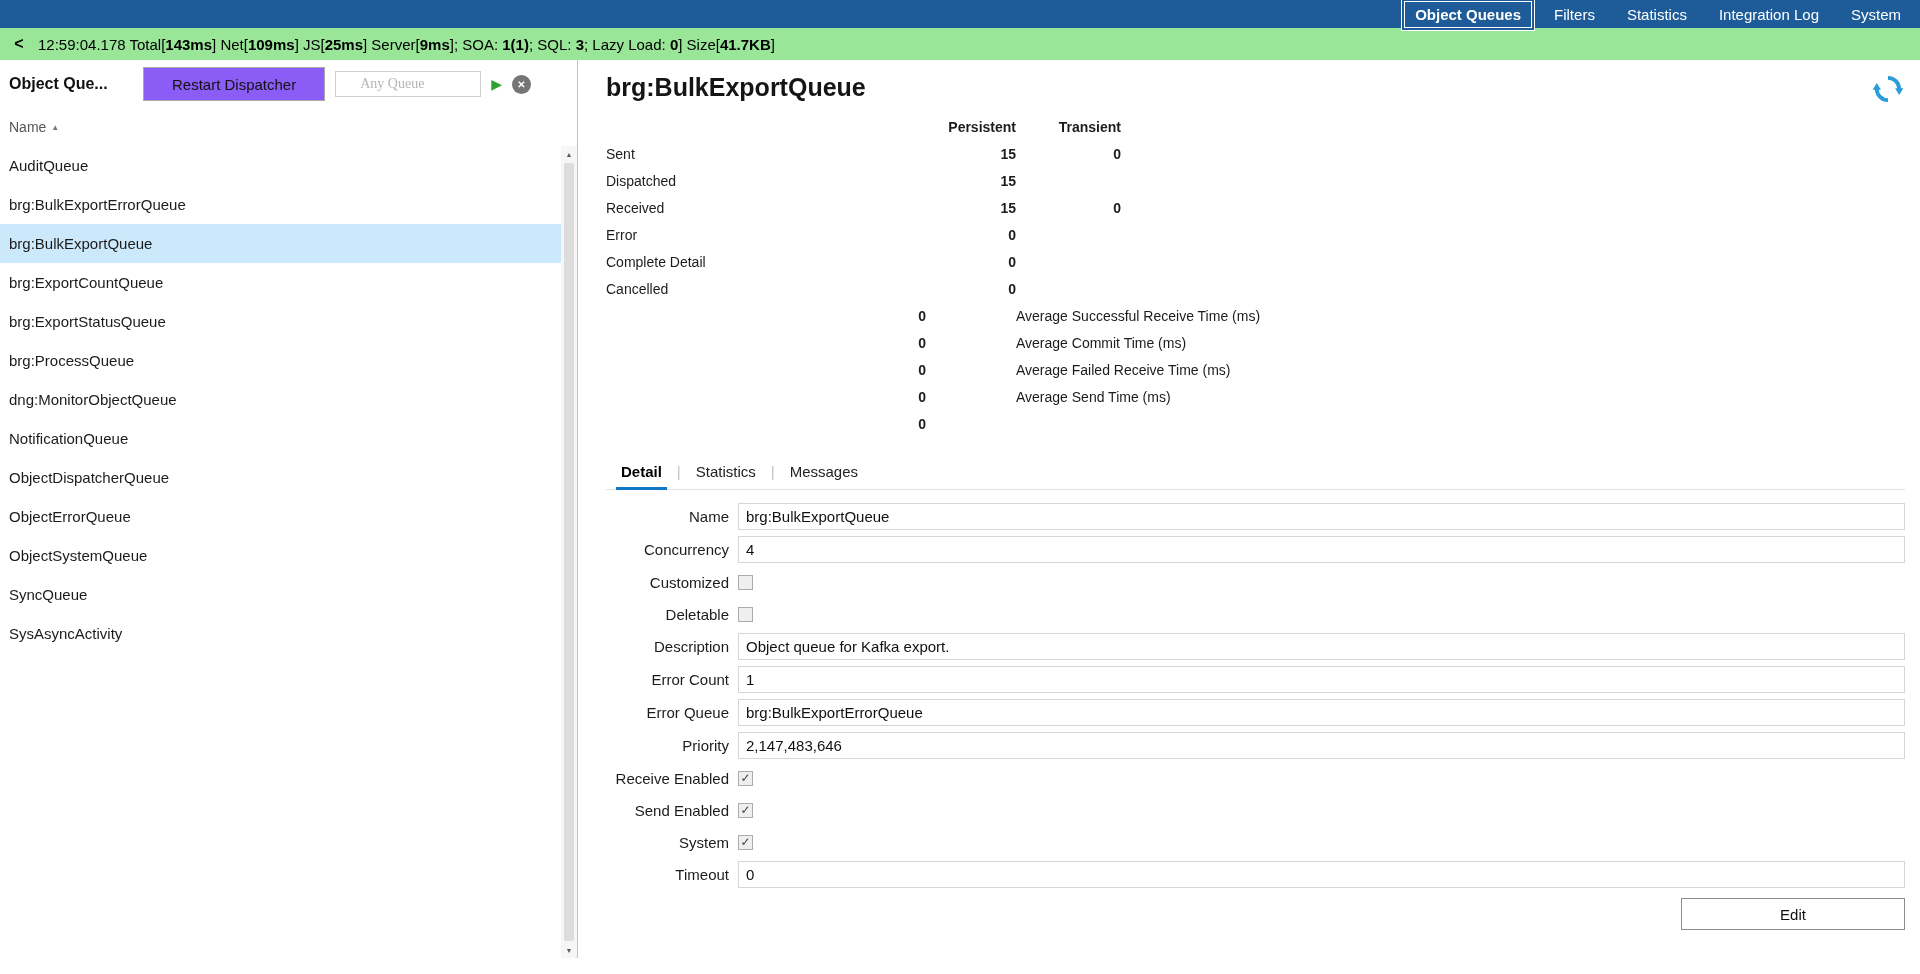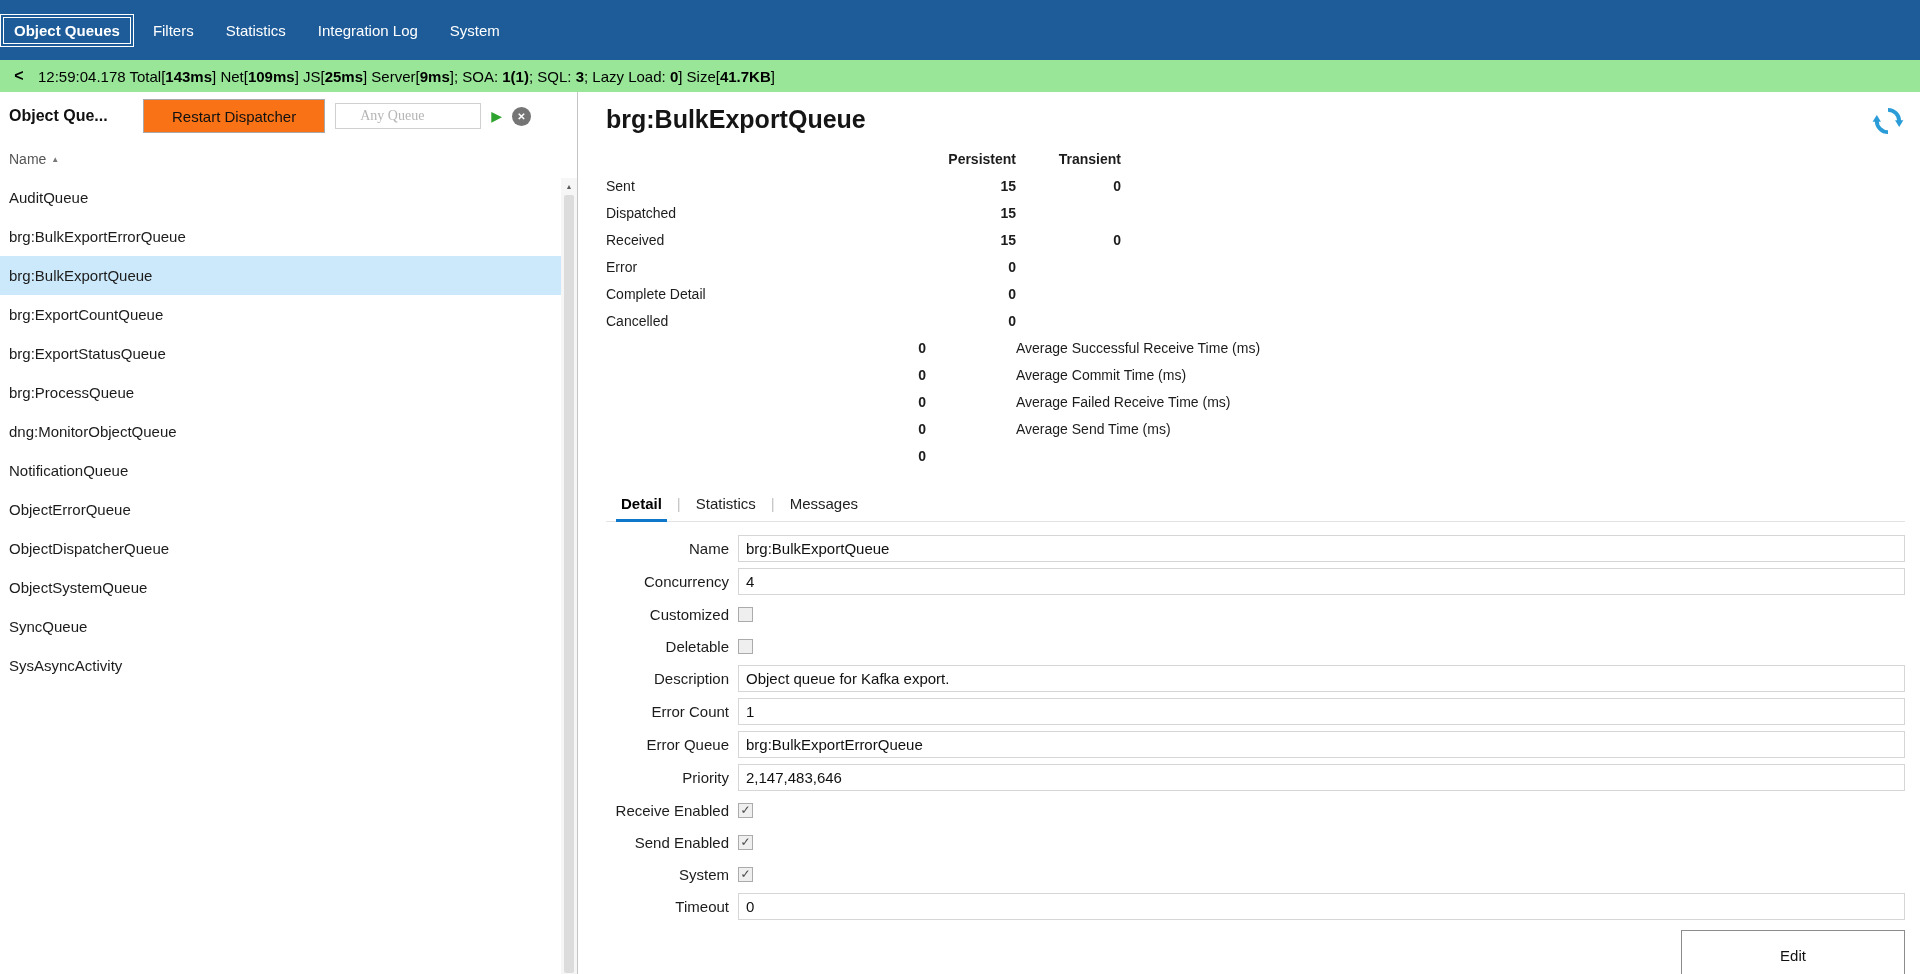--- a/index.html
+++ b/index.html
@@ -5,22 +5,22 @@
   * { box-sizing: border-box; }
   html,body { margin:0; padding:0; }
   body {
     width:1920px; height:974px; overflow:hidden;
     font-family:"Liberation Sans", sans-serif;
     background:#fff; color:#1c1c1c;
   }
 
   
   .top-nav {
-    height:60px; background:var(--nav-bg,#1e5c99);
-    display:flex; align-items:center; padding-left:0;
+    height:28px; background:var(--nav-bg,#1e5c99);
+    display:flex; align-items:center; padding-left:0;justify-content:flex-end;
   }
   .nav-item {
     color:#fff; font-size:15px; padding:7px 13px; margin-right:6px; cursor:pointer;
     white-space:nowrap;
   }
   .nav-item.active {
     font-weight:bold;
     border:1px solid #fff;
     box-shadow: inset 0 0 0 2px var(--nav-bg,#1e5c99), inset 0 0 0 3px #fff;
   }
@@ -42,21 +42,21 @@
     border-right:1px solid #c4c4c4;
     display:flex; flex-direction:column;
   }
   .toolbar { height:48px; display:flex; align-items:center; padding:0 6px 0 9px; gap:10px; }
   .panel-title {
     font-weight:bold; font-size:16px; color:#111; width:124px;
     white-space:nowrap; overflow:hidden;
   }
   .restart-btn {
     height:34px; padding:0 28px; font-size:15px; font-family:inherit;
-    background:#f97316; border:1px solid #a9a9a9; color:#111; cursor:pointer; white-space:nowrap;
+    background:#8b5cf6; border:1px solid #a9a9a9; color:#111; cursor:pointer; white-space:nowrap;
   }
   .search-input {
     width:146px; height:26px; border:1px solid #cfcfcf; padding:0 24px;
     font-size:14px; font-family:Liberation Serif, serif; color:#222; outline:none;
   }
   .search-input::placeholder { color:#b5b5b5; }
   .play-icon { color:var(--play-icon,#2fa32f); font-size:14px; cursor:pointer; line-height:1; }
   .clear-icon {
     width:19px; height:19px; border-radius:50%; background:#757575; color:#fff;
     font-size:10px; font-weight:bold; display:flex; align-items:center; justify-content:center;
@@ -117,21 +117,21 @@
     width:100%; height:27px; border:1px solid #d6d6d6; padding:0 7px;
     font-size:15px; font-family:inherit; color:#111; background:#fff; outline:none;
   }
   .cb {
     width:15px; height:15px; border:1px solid #ababab; background:#efefef;
     display:flex; align-items:center; justify-content:center;
     font-size:12px; line-height:1; color:#4a4a4a; cursor:pointer;
   }
   .form-footer { display:flex; justify-content:flex-end; margin-top:10px; }
   .edit-btn {
-    width:224px; height:50px; background:#fff; border:1px solid #8c8c8c;
+    width:224px; height:32px; background:#fff; border:1px solid #8c8c8c;
     font-size:15px; font-family:inherit; color:#111; cursor:pointer;
   }
 </style>
 </head>
 <body>
 
 <div class="app">
 
   <div class="top-nav">
       <div class="nav-item active">Object Queues</div>
@@ -163,22 +163,22 @@
       <div class="list-body">
         <div class="queue-list">
             <div class="queue-item">AuditQueue</div>
             <div class="queue-item">brg:BulkExportErrorQueue</div>
             <div class="queue-item selected">brg:BulkExportQueue</div>
             <div class="queue-item">brg:ExportCountQueue</div>
             <div class="queue-item">brg:ExportStatusQueue</div>
             <div class="queue-item">brg:ProcessQueue</div>
             <div class="queue-item">dng:MonitorObjectQueue</div>
             <div class="queue-item">NotificationQueue</div>
+            <div class="queue-item">ObjectDispatcherQueue</div>
             <div class="queue-item">ObjectErrorQueue</div>
-            <div class="queue-item">ObjectDispatcherQueue</div>
             <div class="queue-item">ObjectSystemQueue</div>
             <div class="queue-item">SyncQueue</div>
             <div class="queue-item">SysAsyncActivity</div>
           </div>
         <div class="scrollbar">
           <div class="scroll-arrow">▲</div>
           <div class="scroll-thumb"></div>
           <div class="scroll-arrow">▼</div>
         </div>
       </div>

